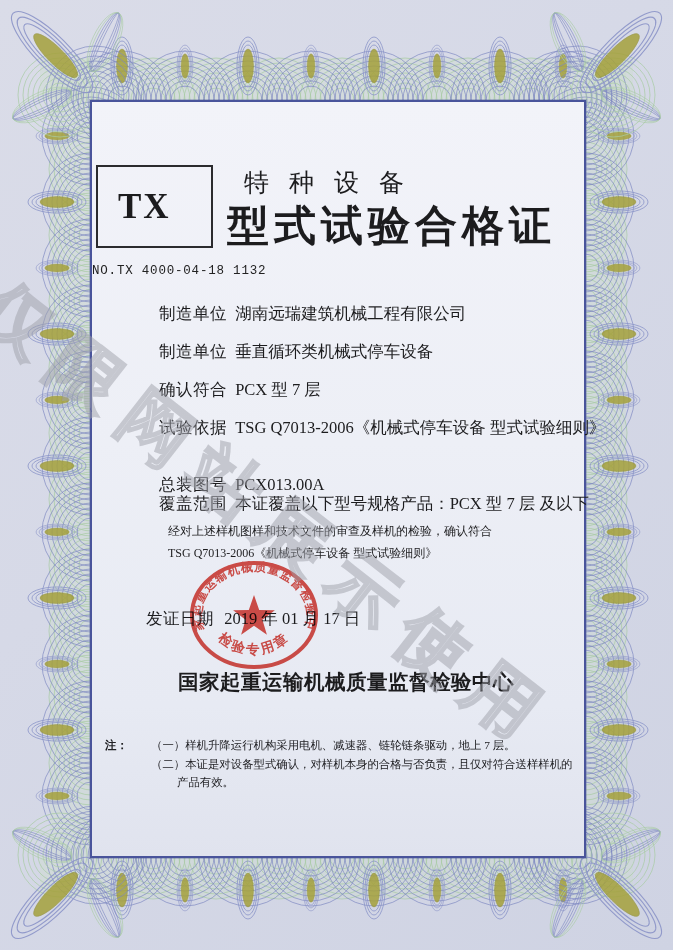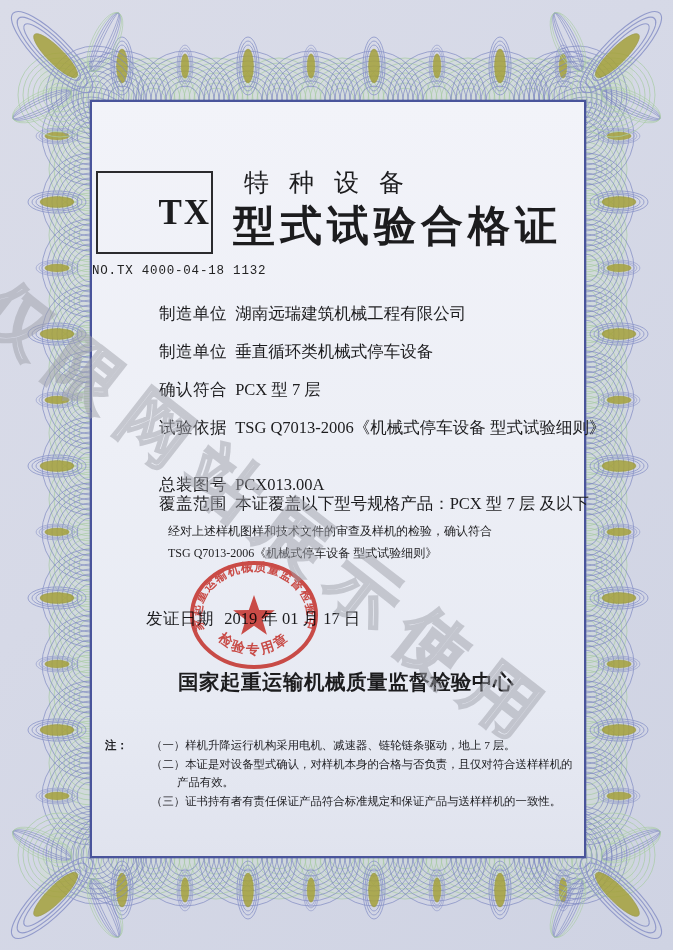--- a/index.html
+++ b/index.html
@@ -6,26 +6,26 @@
   .page{position:relative;width:673px;height:950px;overflow:hidden;
         background:linear-gradient(135deg,#dadce8 0%,#d6d9e7 40%,#cfd3e3 100%);
         font-family:"Liberation Serif","DejaVu Serif",serif;color:#1c1c1e;}
   .border-svg{position:absolute;left:0;top:0;z-index:0;}
   .inner{position:absolute;left:90px;top:100px;width:496px;height:758px;box-sizing:border-box;
          border:2px solid #49549b;box-shadow:0 0 0 1px rgba(70,84,150,.30);
          background:linear-gradient(180deg,#f2f3f9 0%,#edeff6 45%,#e7eaf3 80%,#e0e3ee 100%);
          z-index:2;}
   .abs{position:absolute;}
   
-  .tx-box{left:4px;top:69px;width:117px;height:83px;border:2px solid #2b2b2e;box-sizing:border-box;
-          display:flex;align-items:center;justify-content:flex-end;}
+  .tx-box{left:4px;top:63px;width:117px;height:83px;border:2px solid #2b2b2e;box-sizing:border-box;
+          display:flex;align-items:center;justify-content:flex-start;padding-left:20px;}
   .tx-code{font-size:35px;font-weight:bold;letter-spacing:2px;font-family:"Liberation Serif",serif;}
   .subtitle{left:132px;top:64px;width:280px;text-align:left;font-size:25px;
             letter-spacing:20px;text-indent:20px;font-weight:500;white-space:nowrap;}
-  .title{left:130px;top:96px;width:340px;text-align:right;font-size:42px;font-weight:bold;
+  .title{left:130px;top:96px;width:340px;text-align:left;font-size:42px;font-weight:bold;
          letter-spacing:5px;text-indent:5px;white-space:nowrap;}
   .cert-no{left:0;top:162px;width:496px;font-size:12.5px;letter-spacing:.8px;
            font-family:"Liberation Mono","DejaVu Sans Mono",monospace;color:#222;}
   
   .frow{left:30px;height:22px;white-space:nowrap;font-size:16.5px;}
   .flabel{display:inline-block;width:72px;letter-spacing:.5px;margin-left:37px;}
   .fvalue{display:inline-block;}
   
   .conclusion{left:76px;top:418px;width:400px;font-size:12px;line-height:22px;}
   
@@ -293,21 +293,20 @@
       </text>
     </svg>
 
     <div class="abs issuer">国家起重运输机械质量监督检验中心</div>
 
     <div class="abs notes">
       <span class="notes-label">注：</span>
       <div class="note-list">
         <div class="note">（一）样机升降运行机构采用电机、减速器、链轮链条驱动，地上 7 层。</div>
         <div class="note">（二）本证是对设备型式确认，对样机本身的合格与否负责，且仅对符合送样样机的产品有效。</div>
-        <div class="note">（三）证书持有者有责任保证产品符合标准规定和保证产品与送样样机的一致性。</div>
       </div>
     </div>
 
   </div>
 
   <div class="abs watermark">仅限网站展示使用</div>
 
 </div>
 
 </body></html>

